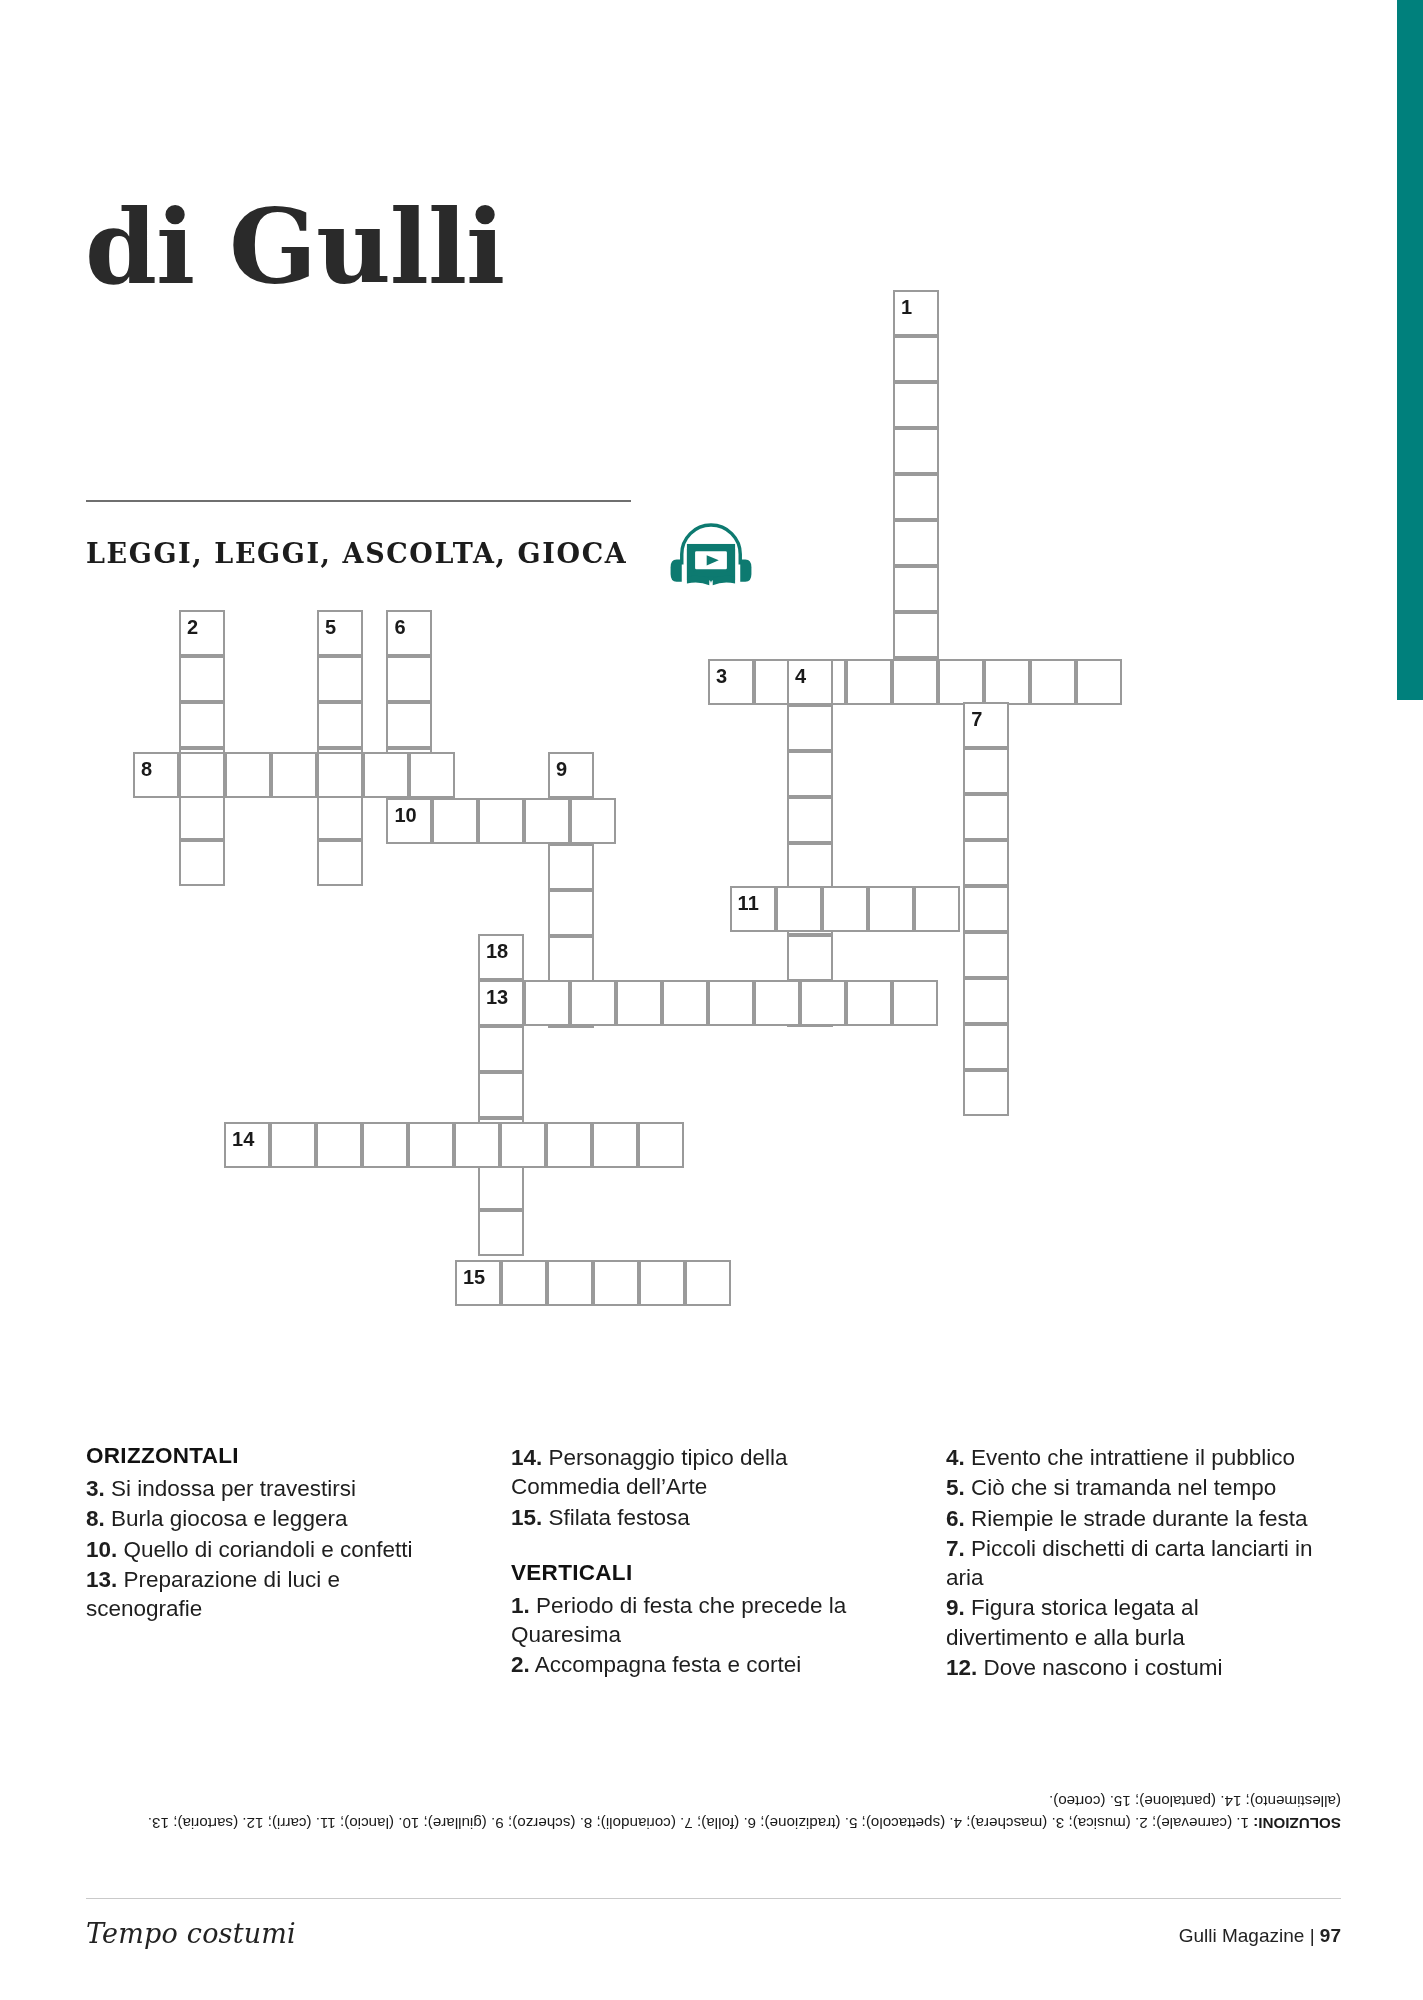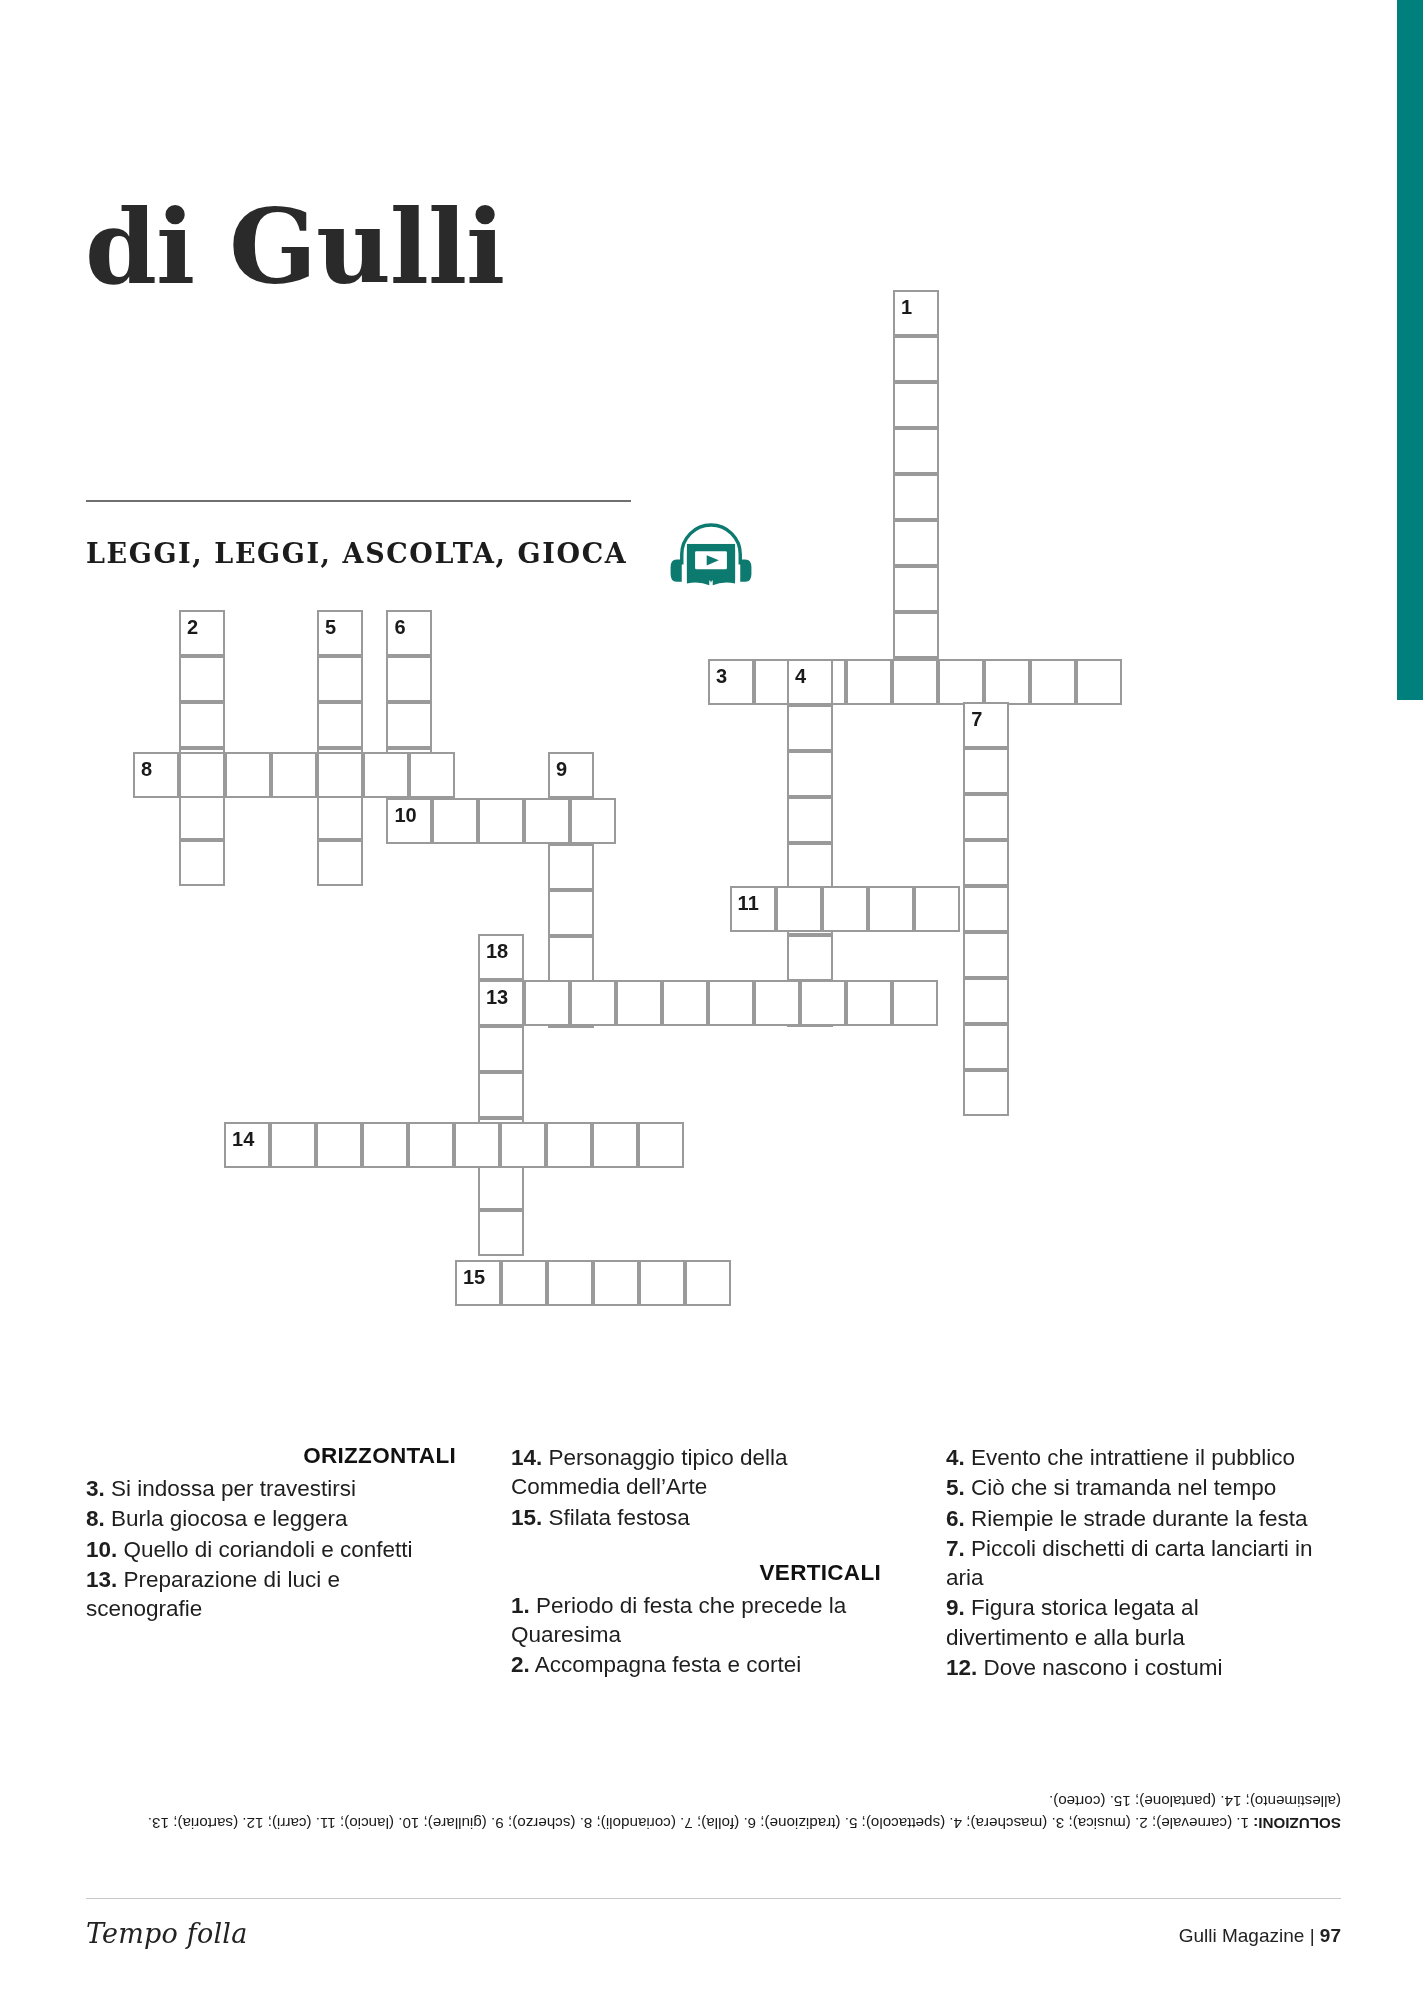--- a/index.html
+++ b/index.html
@@ -54,21 +54,21 @@
 
   
   .clues{
     position:absolute;left:86px;top:1443px;width:1255px;height:280px;
   }
   .clue-col{position:absolute;top:0;width:370px;}
   .clue-col.c1{left:0;}
   .clue-col.c2{left:425px;}
   .clue-col.c3{left:860px;}
   .clue-head{
-    font-size:22.5px;font-weight:700;letter-spacing:.3px;margin:0 0 5px 0;color:#111;text-align:right;
+    font-size:22.5px;font-weight:700;letter-spacing:.3px;margin:0 0 5px 0;color:#111;
   }
   .clue-head.spaced{margin-top:28px;}
   .clue{
     font-size:22.5px;line-height:1.30;margin:0 0 1px 0;color:#1e1e1e;
     font-weight:400;
   }
   .clue b{font-weight:700;}
 
   
   .solutions{
@@ -295,18 +295,18 @@
           <p class="clue"><b>12.</b><span> Dove nascono i costumi</span></p>
         </div>
     </div>
   </div>
 
   <div class="solutions">
     <b>SOLUZIONI:</b><span> 1. (carnevale); 2. (musica); 3. (maschera); 4. (spettacolo); 5. (tradizione); 6. (folla); 7. (coriandoli); 8. (scherzo); 9. (giullare); 10. (lancio); 11. (carri); 12. (sartoria); 13. (allestimento); 14. (pantalone); 15. (corteo).</span>
   </div>
 
   <div class="foot-rule"></div>
-  <div class="foot-left">Tempo folla</div>
+  <div class="foot-left">Tempo costumi</div>
   <div class="foot-right">
     <span>Gulli Magazine  |  </span><b>97</b>
   </div>
 
 </div>
 
 </body></html>

